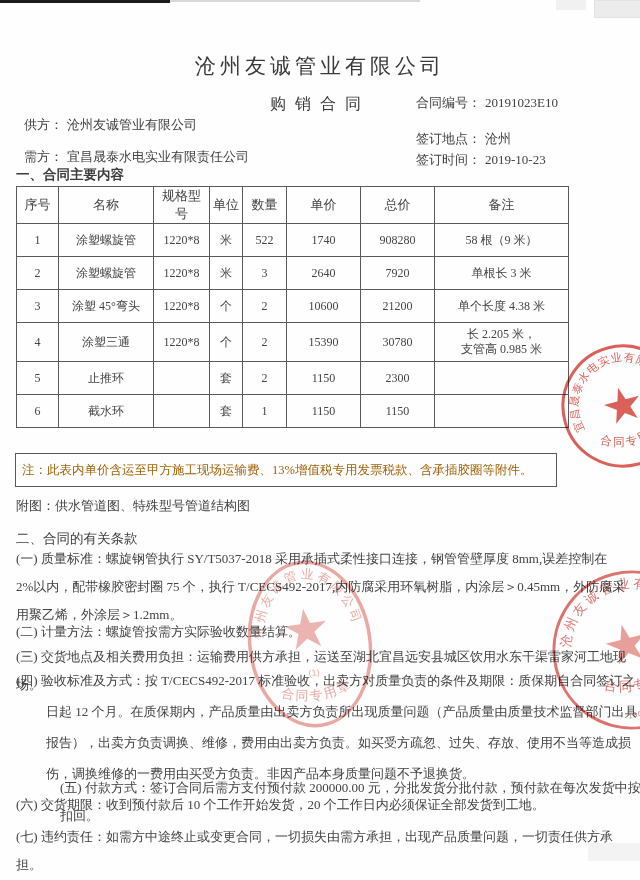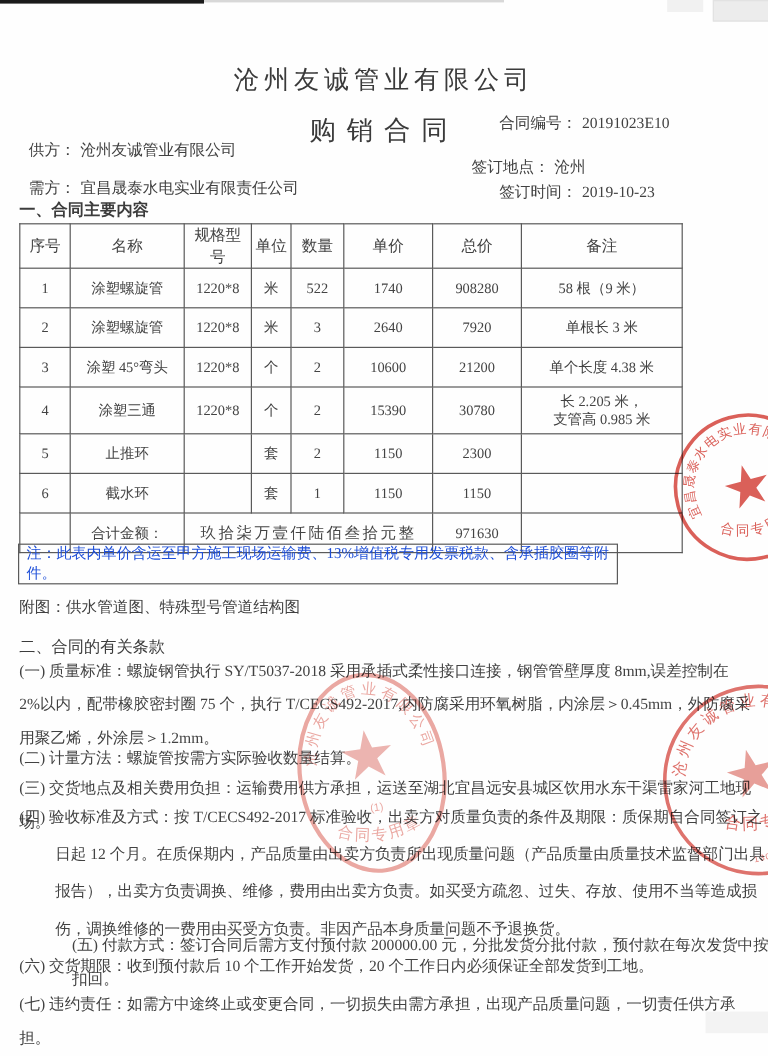--- a/index.html
+++ b/index.html
@@ -11,28 +11,28 @@
   }
   .abs{position:absolute;}
   
   .artifact-topleft{left:0;top:0;width:170px;height:3px;background:#1b1b1b;}
   .artifact-topline{left:170px;top:0;width:250px;height:2px;background:#d8d8d8;}
   .artifact-topright1{left:556px;top:0;width:30px;height:10px;background:#f1f1f1;}
   .artifact-topright2{left:594px;top:0;width:46px;height:16px;background:#ececec;border:1px solid #e2e2e2;}
   .artifact-bottomright{left:588px;top:843px;width:52px;height:18px;background:#f3f3f3;}
 
   .doc-title{left:0;top:52px;width:640px;text-align:center;font-size:21px;letter-spacing:4px;color:#3a3a3a;}
-  .doc-subtitle{left:0;top:94px;width:640px;text-align:center;font-size:22px;letter-spacing:9px;color:#3a3a3a;}
+  .doc-subtitle{left:0;top:94px;width:640px;text-align:center;font-size:16px;letter-spacing:9px;color:#3a3a3a;}
 
   .meta{font-size:13px;color:#414141;}
   .meta .lbl{margin-right:4px;}
   .m-supplier{left:24px;top:116px;}
   .m-buyer{left:24px;top:148px;}
   .m-contract{left:416px;top:94px;}
-  .m-place{left:393px;top:130px;}
+  .m-place{left:416px;top:130px;}
   .m-date{left:416px;top:151px;}
 
   .sec-heading{font-size:13.5px;color:#3c3c3c;}
   .sec1{left:16px;top:166px;font-weight:bold;}
   .sec2{left:16px;top:530px;}
   .attach-line{left:16px;top:497px;font-size:13px;color:#414141;}
 
   table.items{
     position:absolute;left:16px;top:186px;width:552px;
     border-collapse:collapse;table-layout:fixed;
@@ -42,23 +42,23 @@
     border:1px solid #5a5a5a;text-align:center;vertical-align:middle;
     font-weight:normal;padding:0 2px;overflow:hidden;
   }
   table.items th{font-size:13px;height:32px;}
   table.items td{height:32px;}
   tr.row4 td{height:38px;}
   td.remark{white-space:pre-line;line-height:15px;}
   td.amount-cn{letter-spacing:2px;font-size:13px;}
 
   .note-box{
-    left:15px;top:453px;width:500px;height:34px;
+    left:15px;top:453px;width:542px;height:34px;
     border:1px solid #5a5a5a;
-    font-size:12.5px;color:#1d4ed8;
+    font-size:12.5px;color:#a16207;
     display:flex;align-items:center;padding-left:6px;box-sizing:border-box;
   }
 
   .clause{position:absolute;left:16px;width:610px;font-size:13px;line-height:28px;color:#424242;margin:0;}
   .c1{top:545px;}
   .c2{top:618px;}
   .c3{top:643px;}
   .c4{top:665px;line-height:31px;padding-left:30px;text-indent:-30px;width:596px;}
   .c5{top:774px;margin-left:44px;}
   .c6{top:791px;}
@@ -175,27 +175,20 @@
   <tr>
     <td>6</td>
     <td>截水环</td>
     <td></td>
     <td>套</td>
     <td>1</td>
     <td>1150</td>
     <td>1150</td>
     <td class="remark"></td>
   </tr>
-  <tr>
-    <td></td>
-    <td>合计金额：</td>
-    <td class="amount-cn" colspan="4">玖拾柒万壹仟陆佰叁拾元整</td>
-    <td>971630</td>
-    <td></td>
-  </tr>
 </tbody>
   </table>
 
 <div class="abs note-box">注：此表内单价含运至甲方施工现场运输费、13%增值税专用发票税款、含承插胶圈等附件。</div>
 
 <div class="abs attach-line">附图：供水管道图、特殊型号管道结构图</div>
 <div class="abs sec-heading sec2">二、合同的有关条款</div>
 
 <p class="clause c1">(一) 质量标准：螺旋钢管执行 SY/T5037-2018 采用承插式柔性接口连接，钢管管壁厚度 8mm,误差控制在 2%以内，配带橡胶密封圈 75 个，执行 T/CECS492-2017,内防腐采用环氧树脂，内涂层＞0.45mm，外防腐采用聚乙烯，外涂层＞1.2mm。</p>
 <p class="clause c2">(二) 计量方法：螺旋管按需方实际验收数量结算。</p>

